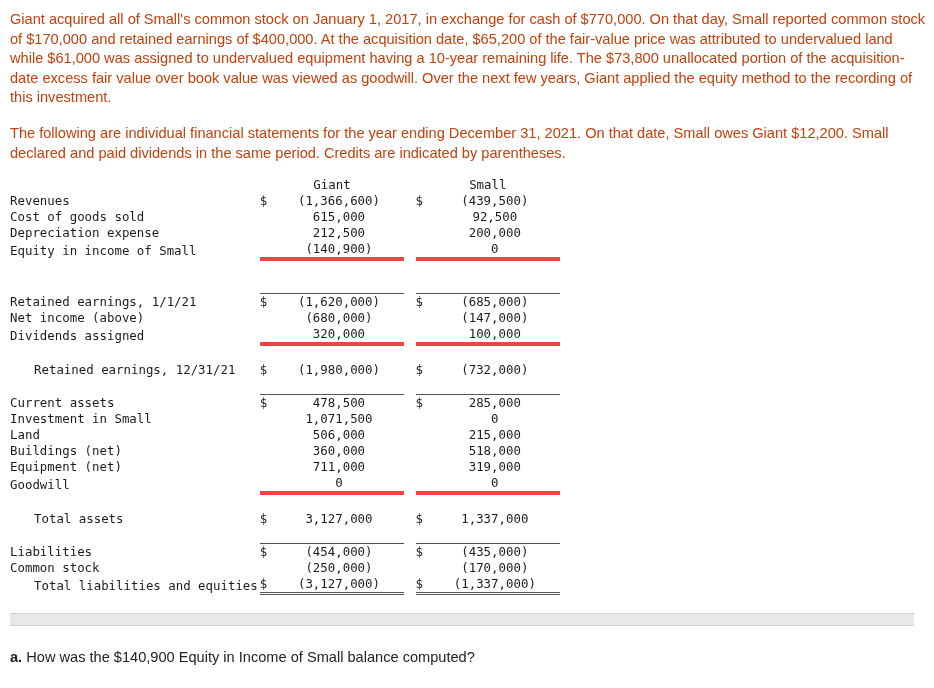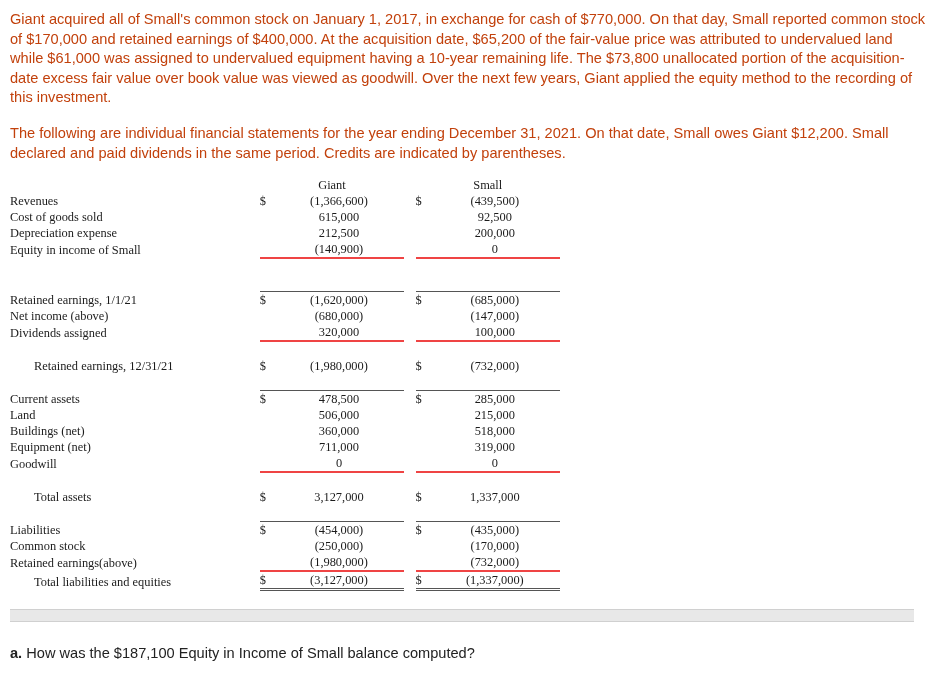--- a/index.html
+++ b/index.html
@@ -39,21 +39,20 @@
     margin: 0 0 0 10px;
     width: 560px;
     font-family: "DejaVu Sans Mono", monospace;
     font-size: 12.4px;
     color: #1b1b1b;
   }
   table.fin {
     border-collapse: collapse;
     width: 550px;
     table-layout: fixed;
-    font-family: Liberation Serif, serif;
   }
   table.fin td {
     padding: 0;
     height: 16px;
     line-height: 16px;
     vertical-align: bottom;
     white-space: pre;
   }
   .col-label { width: 218px; }
   .col-cur   { width: 14px; text-align: left; }
@@ -61,21 +60,21 @@
   .col-gap   { width: 10px; }
 
   .hdr td {
     text-align: center;
     height: 19px;
     line-height: 19px;
   }
   .hdr-giant, .hdr-small { text-align: center; }
 
   .topline .col-num, .topline .col-cur { border-top: 1px solid #555; }
-  .ul-single .col-num, .ul-single .col-cur { border-bottom: 2px solid #ef4444; }
+  .ul-single .col-num, .ul-single .col-cur { border-bottom: 4px solid #ef4444; }
   .ul-double .col-num, .ul-double .col-cur {
     border-bottom: 3px double #555;
   }
   .spacer td { height: 7px; line-height: 7px; }
   .indent { padding-left: 24px !important; }
 
   .sep-bar {
     margin: 18px 0 0 10px;
     width: 904px;
     height: 11px;
@@ -201,20 +200,28 @@
           </tr>
           <tr class="topline">
             <td class="col-label">Current assets</td>
             <td class="col-cur">$</td>
             <td class="col-num">478,500</td>
             <td class="col-gap"></td>
             <td class="col-cur">$</td>
             <td class="col-num">285,000</td>
           </tr>
           <tr class="">
+            <td class="col-label">Investment in Small</td>
+            <td class="col-cur"></td>
+            <td class="col-num">1,071,500</td>
+            <td class="col-gap"></td>
+            <td class="col-cur"></td>
+            <td class="col-num">0</td>
+          </tr>
+          <tr class="">
             <td class="col-label">Land</td>
             <td class="col-cur"></td>
             <td class="col-num">506,000</td>
             <td class="col-gap"></td>
             <td class="col-cur"></td>
             <td class="col-num">215,000</td>
           </tr>
           <tr class="">
             <td class="col-label">Buildings (net)</td>
             <td class="col-cur"></td>
@@ -261,40 +268,32 @@
             <td class="col-cur">$</td>
             <td class="col-num">(435,000)</td>
           </tr>
           <tr class="">
             <td class="col-label">Common stock</td>
             <td class="col-cur"></td>
             <td class="col-num">(250,000)</td>
             <td class="col-gap"></td>
             <td class="col-cur"></td>
             <td class="col-num">(170,000)</td>
-          </tr>
-          <tr class="ul-single">
-            <td class="col-label">Retained earnings(above)</td>
-            <td class="col-cur"></td>
-            <td class="col-num">(1,980,000)</td>
-            <td class="col-gap"></td>
-            <td class="col-cur"></td>
-            <td class="col-num">(732,000)</td>
           </tr>
           <tr class="ul-double">
             <td class="col-label indent">Total liabilities and equities</td>
             <td class="col-cur">$</td>
             <td class="col-num">(3,127,000)</td>
             <td class="col-gap"></td>
             <td class="col-cur">$</td>
             <td class="col-num">(1,337,000)</td>
           </tr>
         </tbody>
     </table>
   </div>
 
   <div class="sep-bar"></div>
 
   <div class="questions" id="questions-list">
-      <div class="q-item"><span class="q-letter">a.</span> <span>How was the $187,100 Equity in Income of Small balance computed?</span></div>
+      <div class="q-item"><span class="q-letter">a.</span> <span>How was the $140,900 Equity in Income of Small balance computed?</span></div>
     </div>
 
 </div>
 
 </body></html>

